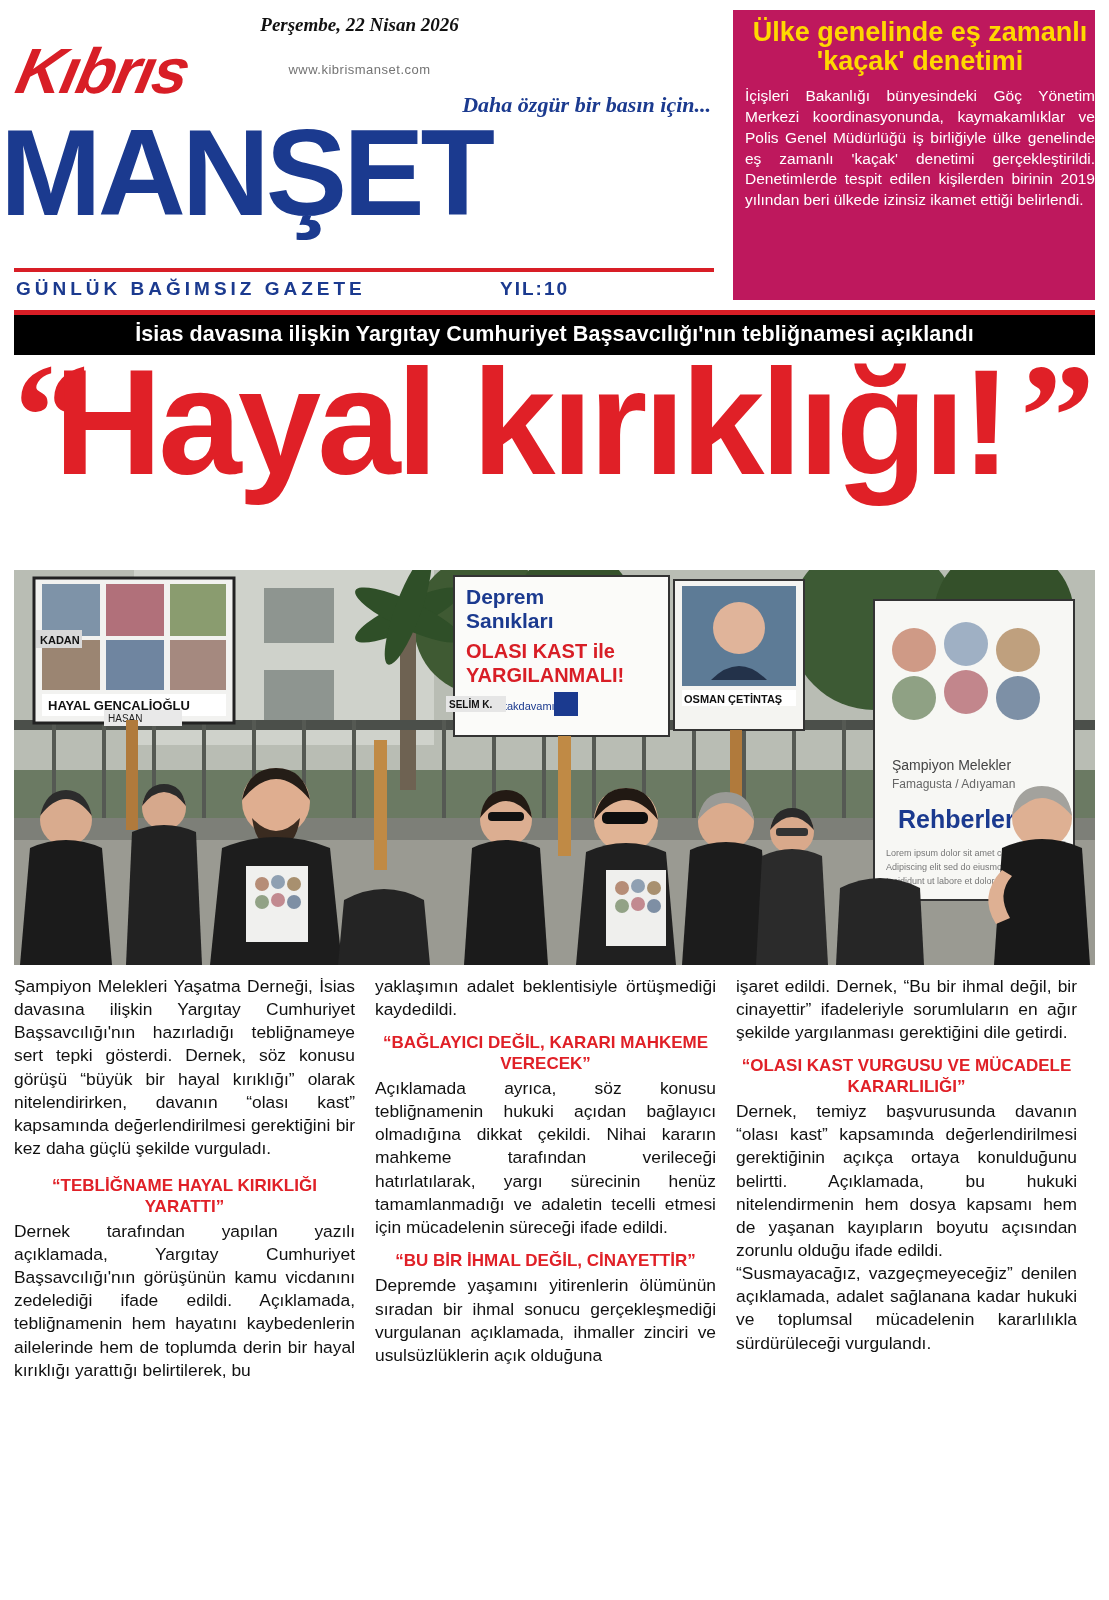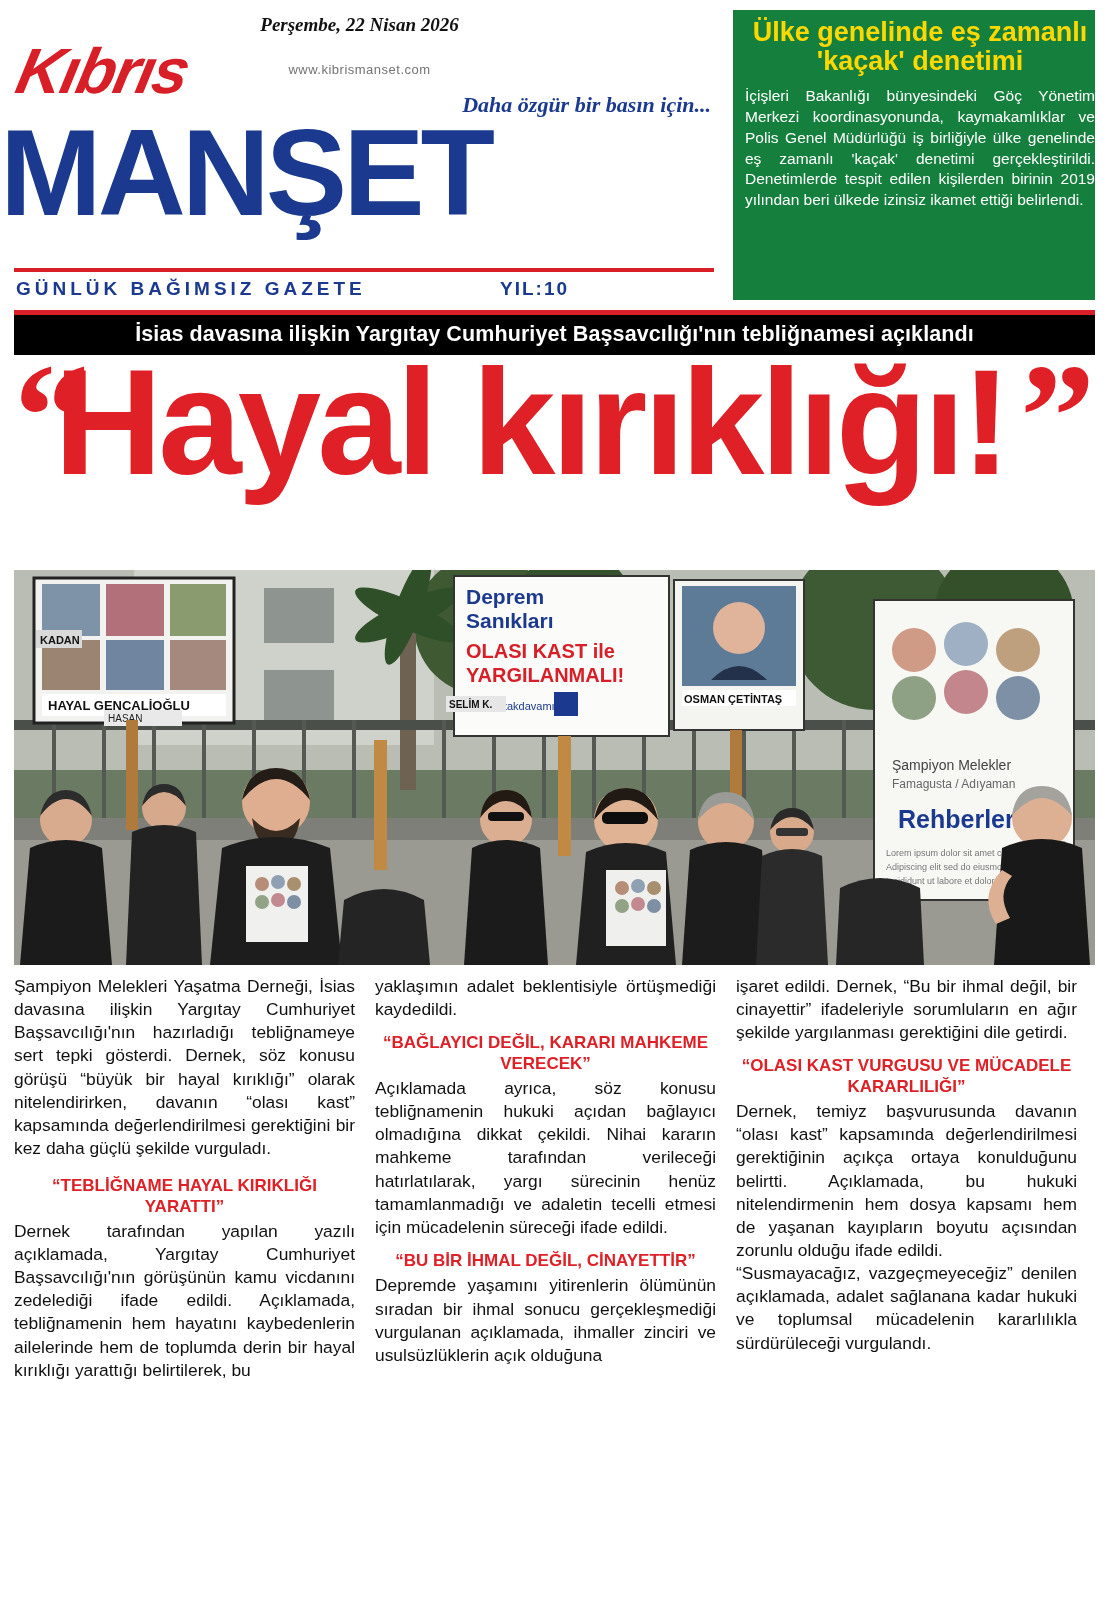--- a/index.html
+++ b/index.html
@@ -89,21 +89,21 @@
     letter-spacing: 2px;
     color: #1b3a8f;
   }
 
   
   .topbox {
     position: absolute;
     top: 10px; right: 14px;
     width: 362px;
     height: 290px;
-    background: #15803d;
+    background: #be185d;
     color: #fff;
     padding: 8px 0 10px 12px;
   }
   .topbox-title {
     color: #ffd800;
     font-weight: bold;
     font-size: 27px;
     line-height: 1.08;
     text-align: center;
     font-family: "Liberation Sans", sans-serif;

